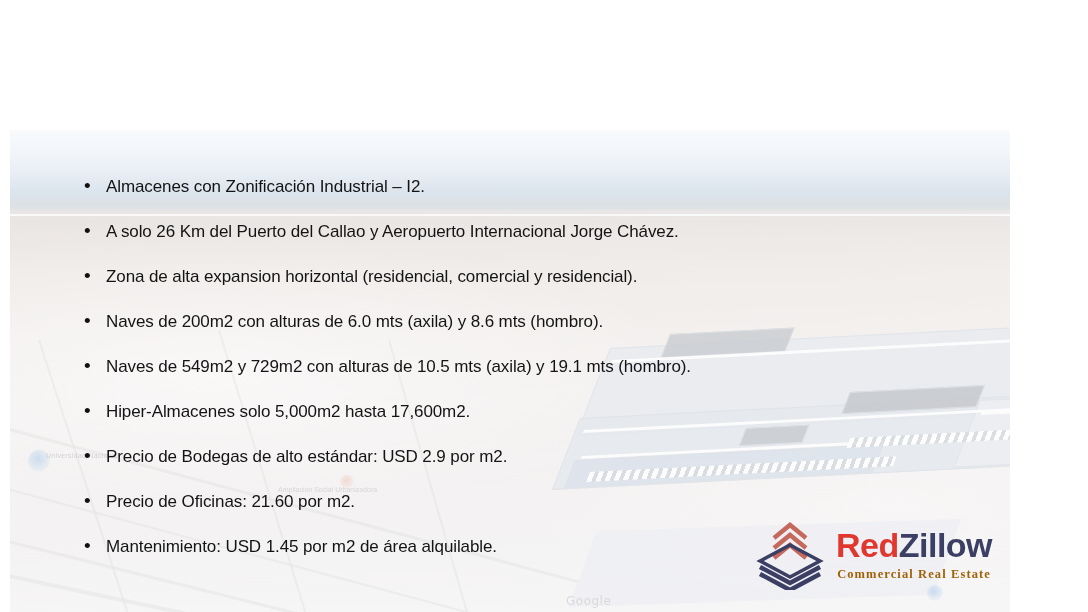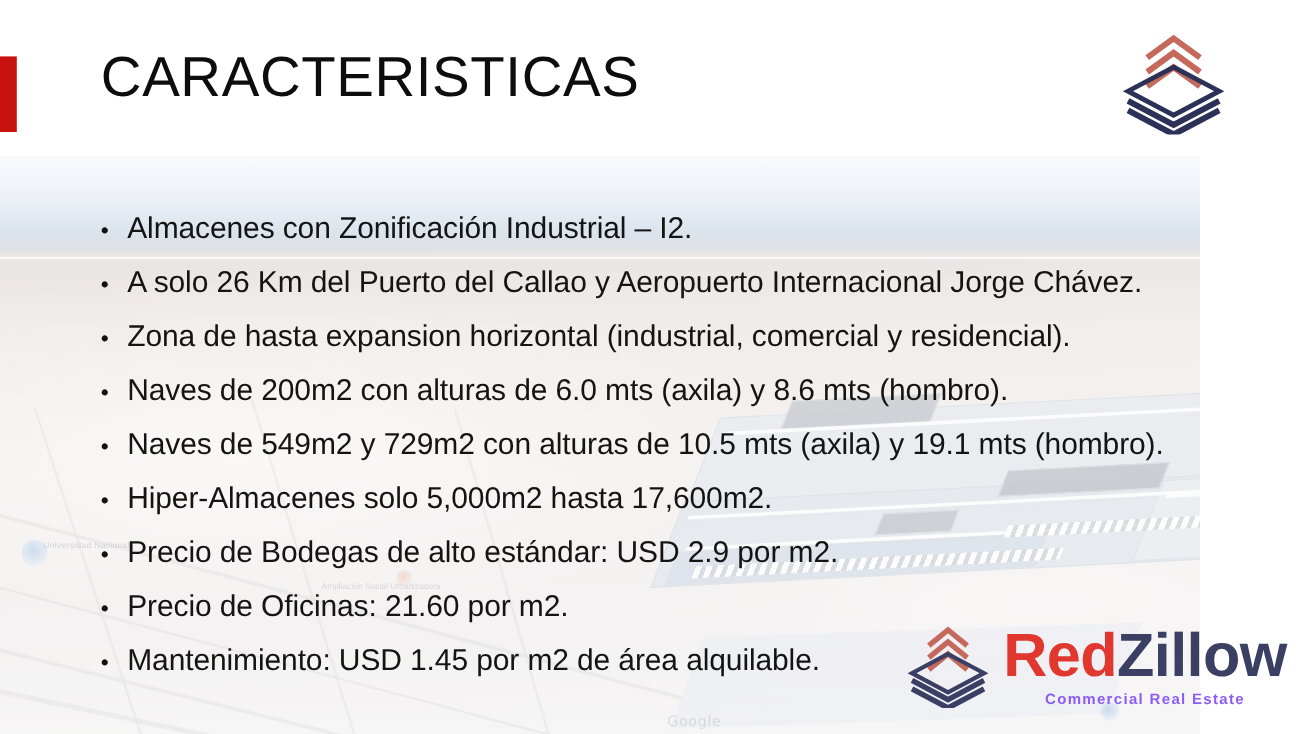--- a/index.html
+++ b/index.html
@@ -14,21 +14,21 @@
     position: relative;
     width: 1088px;
     height: 612px;
     overflow: hidden;
     background: #ffffff;
   }
 
   
   .photo {
     position: absolute;
-    left: 0;
+    left: 10px;
     top: 130px;
     width: 1000px;
     height: 482px;
     overflow: hidden;
     background:
       linear-gradient(180deg,
         #e8eef7 0px,
         #dde6f2 22px,
         #ccd9e8 44px,
         #bcccdd 62px,
@@ -231,55 +231,55 @@
     white-space: nowrap;
   }
   .bullet .dot {
     width: 22px;
     flex: 0 0 22px;
     color: #111;
     font-size: 19px;
     line-height: 1;
   }
   .bullet .txt {
-    font-size: 25px;
+    font-size: 17px;
     color: #141414;
     font-weight: 400;
     letter-spacing: -0.1px;
     font-family: "Liberation Sans", sans-serif;
   }
 
   
   .brand {
     position: absolute;
     left: 752px; top: 516px;
     width: 290px; height: 78px;
     z-index: 7;
     display: flex;
     align-items: center;
   }
   .brand-mark { width: 76px; height: 70px; flex: 0 0 76px; }
   .brand-text { margin-left: 8px; }
   .brand-name {
-    font-size: 51px;
+    font-size: 34px;
     font-weight: bold;
     line-height: 1;
     letter-spacing: -0.5px;
     font-family: "Liberation Sans", sans-serif;
   }
   .brand-name .red  { color: #e0382f; }
   .brand-name .navy { color: #3a3f63; }
   .brand-tag {
     margin-top: 5px;
     font-size: 12.5px;
     font-weight: bold;
     letter-spacing: 1.1px;
-    color: #8b5cf6;
+    color: #a16207;
     text-align: center;
-    font-family: Liberation Sans, sans-serif;
+    font-family: Liberation Serif, serif;
   }
 </style>
 </head>
 <body>
 
 <div id="slide">
 
   <div class="photo">
     <div class="ground"></div>
     <div class="sky-haze"></div>
@@ -315,51 +315,33 @@
     <div class="pin"></div>
     <div class="pin-label">Universidad Nacional</div>
     <div class="pin2"></div>
     <div class="pin2-label">Ampliación Social Urbanizadora</div>
     <div class="pin3"></div>
 
     <div class="gwatermark">Google</div>
     <div class="wash"></div>
   </div>
 
-  <div class="header">
-    <div class="accent-bar"></div>
-    <div class="page-title">CARACTERISTICAS</div>
-
-    <div class="header-logo">
-      <svg viewBox="0 0 96 86" width="96" height="86">
-
-        <polyline points="26,22 48,6 70,22" fill="none" stroke="#c4695c" stroke-width="5" stroke-linejoin="miter"></polyline>
-        <polyline points="26,34 48,18 70,34" fill="none" stroke="#c4695c" stroke-width="5" stroke-linejoin="miter"></polyline>
-        <polyline points="26,46 48,30 70,46" fill="none" stroke="#c4695c" stroke-width="5" stroke-linejoin="miter"></polyline>
-
-        <polygon points="48,30 86,50 48,70 10,50" fill="none" stroke="#2b3157" stroke-width="4"></polygon>
-
-        <polyline points="10,58 48,78 86,58" fill="none" stroke="#2b3157" stroke-width="5" stroke-linejoin="miter"></polyline>
-        <polyline points="10,66 48,86 86,66" fill="none" stroke="#2b3157" stroke-width="5" stroke-linejoin="miter"></polyline>
-      </svg>
-    </div>
-  </div>
 
   <div class="bullets">
     <div class="bullet" style="top:46px">
       <span class="dot">•</span>
       <span class="txt">Almacenes con Zonificación Industrial – I2.</span>
     </div>
     <div class="bullet" style="top:91px">
       <span class="dot">•</span>
       <span class="txt">A solo 26 Km del Puerto del Callao y Aeropuerto Internacional Jorge Chávez.</span>
     </div>
     <div class="bullet" style="top:136px">
       <span class="dot">•</span>
-      <span class="txt">Zona de hasta expansion horizontal (industrial, comercial y residencial).</span>
+      <span class="txt">Zona de alta expansion horizontal (residencial, comercial y residencial).</span>
     </div>
     <div class="bullet" style="top:181px">
       <span class="dot">•</span>
       <span class="txt">Naves de 200m2 con alturas de 6.0 mts (axila) y 8.6 mts (hombro).</span>
     </div>
     <div class="bullet" style="top:226px">
       <span class="dot">•</span>
       <span class="txt">Naves de 549m2  y 729m2 con alturas de 10.5 mts (axila) y 19.1 mts (hombro).</span>
     </div>
     <div class="bullet" style="top:271px">

